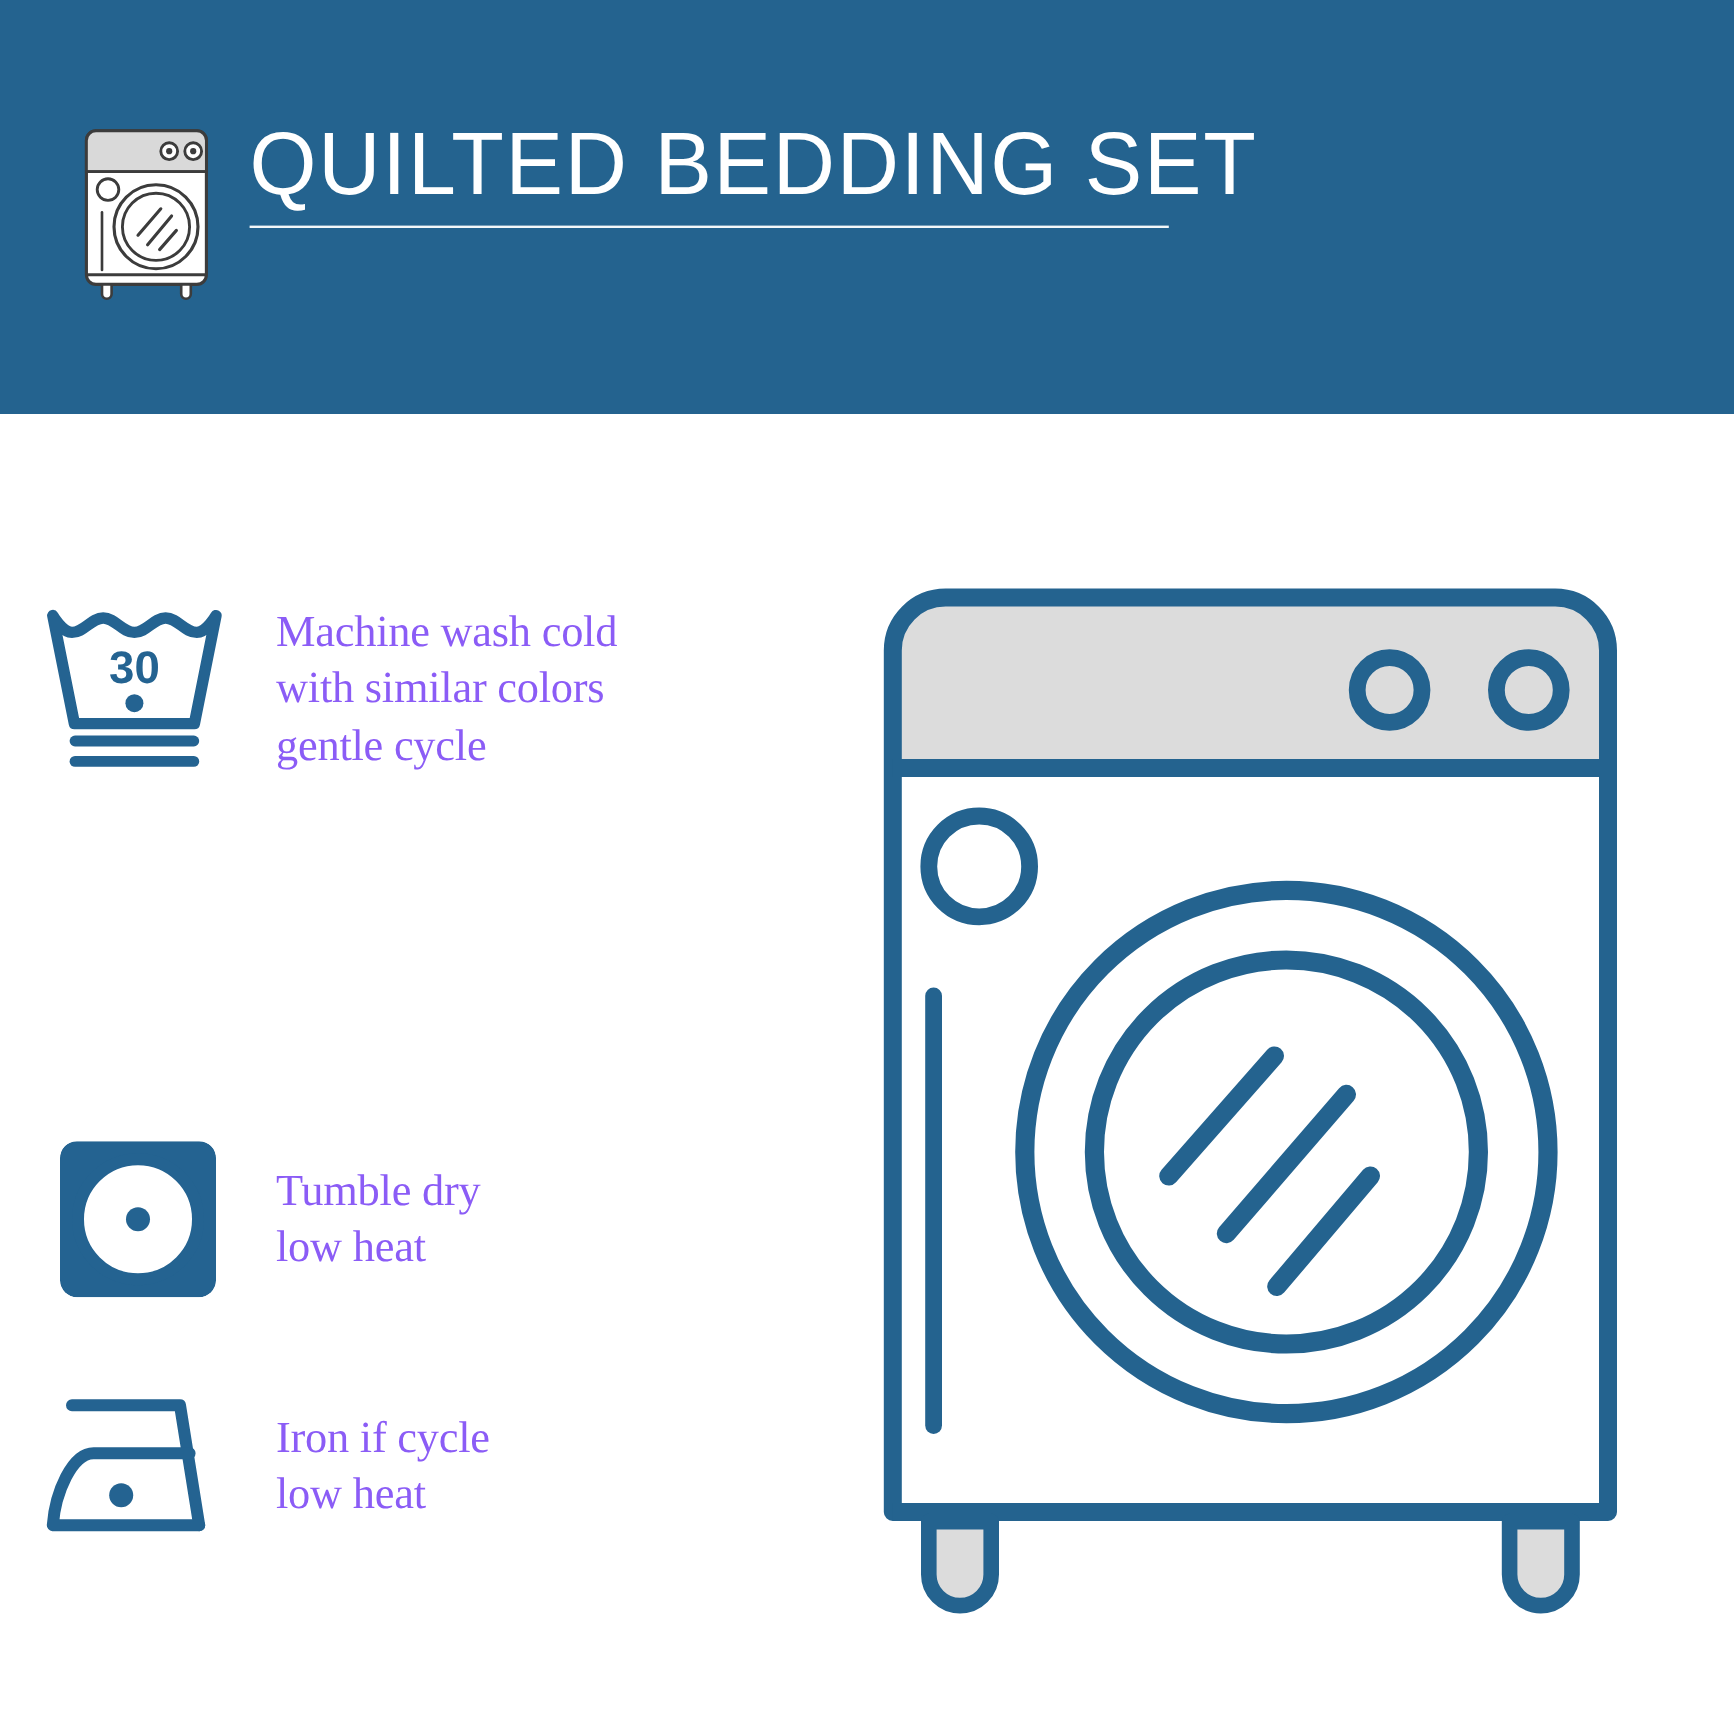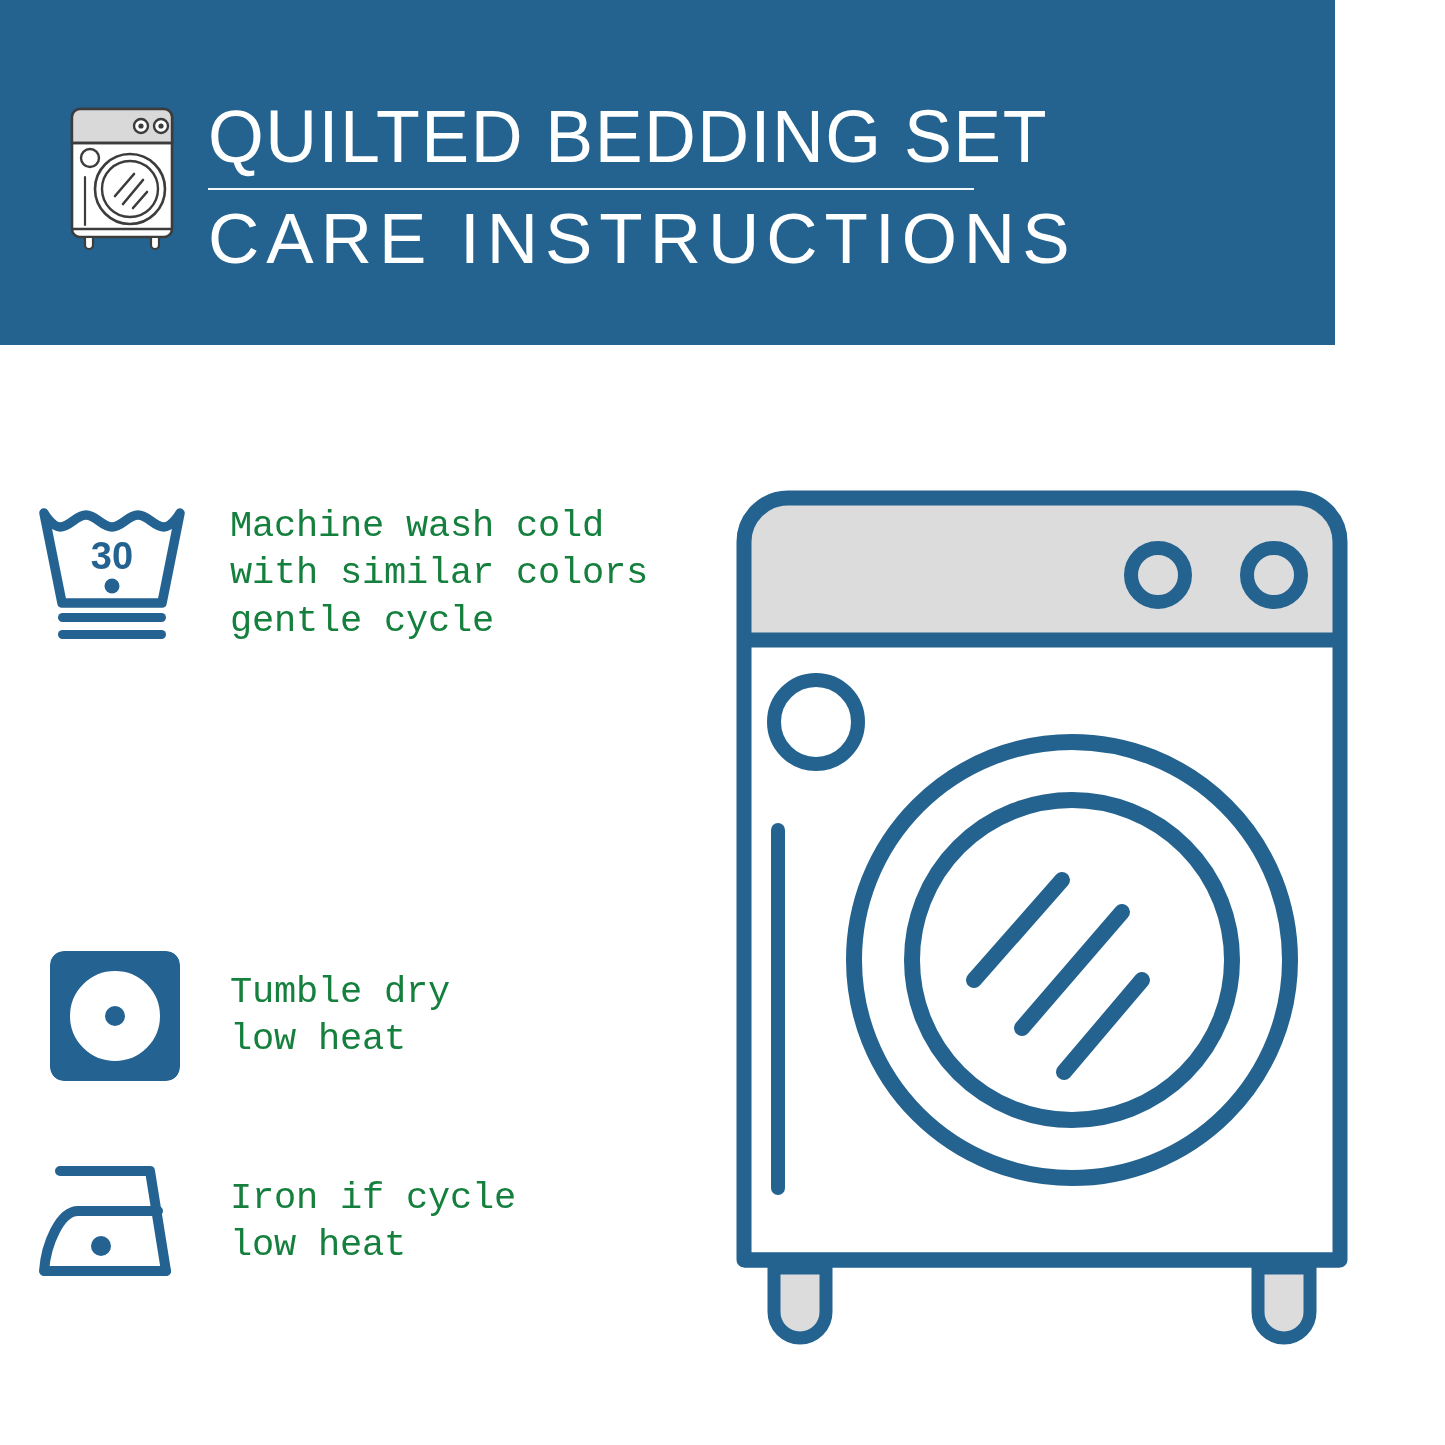--- a/index.html
+++ b/index.html
@@ -14,21 +14,21 @@
     position: relative;
     width: 1445px;
     height: 1445px;
     background: #ffffff;
   }
 
   
   .header {
     position: absolute;
     left: 0; top: 0;
-    width: 1335px;
+    width: 1445px;
     height: 345px;
     background: #24638f;
   }
   .header-logo {
     position: absolute;
     left: 63px;
     top: 101px;
     width: 118px;
     height: 150px;
   }
@@ -89,24 +89,24 @@
 
   .care-icon {
     width: 230px;
     min-width: 230px;
     display: flex;
     justify-content: center;
     align-items: flex-start;
     padding-top: 4px;
   }
   .care-text {
-    font-family: Liberation Mono, monospace;
+    font-family: Liberation Serif, serif;
     font-size: 37px;
     font-weight: 400;
-    color: #15803d;
+    color: #8b5cf6;
     line-height: 1.28;
     letter-spacing: -0.2px;
     padding-top: 10px;
     white-space: pre-line;
   }
   .care-row.r1 .care-text { padding-top: 32px; }
   .care-row.r2 .care-text { padding-top: 32px; }
   .care-row.r3 .care-text { padding-top: 30px; }
 
   
@@ -152,21 +152,20 @@
         <line x1="9" y1="128" x2="109" y2="128" stroke="#3c3c3c" stroke-width="2.4"></line>
 
         <path d="M22 136 v8 a4 4 0 0 0 8 0 v-8 z" fill="#ffffff" stroke="#3c3c3c" stroke-width="2.2"></path>
         <path d="M88 136 v8 a4 4 0 0 0 8 0 v-8 z" fill="#ffffff" stroke="#3c3c3c" stroke-width="2.2"></path>
       </svg>
     </div>
 
     <div class="header-text">
       <div class="header-title">QUILTED BEDDING SET</div>
       <div class="header-divider"></div>
-      <div class="header-subtitle">CARE INSTRUCTIONS</div>
     </div>
   </div>
 
   <div class="care-list">
 
     <div class="care-row r0">
       <div class="care-icon">
         <svg viewBox="0 0 170 150" width="170" height="150" aria-hidden="true">
 
           <path d="M14 16 C14 16 22 30 30 30 C40 30 46 18 56 18 C66 18 72 30 82 30

